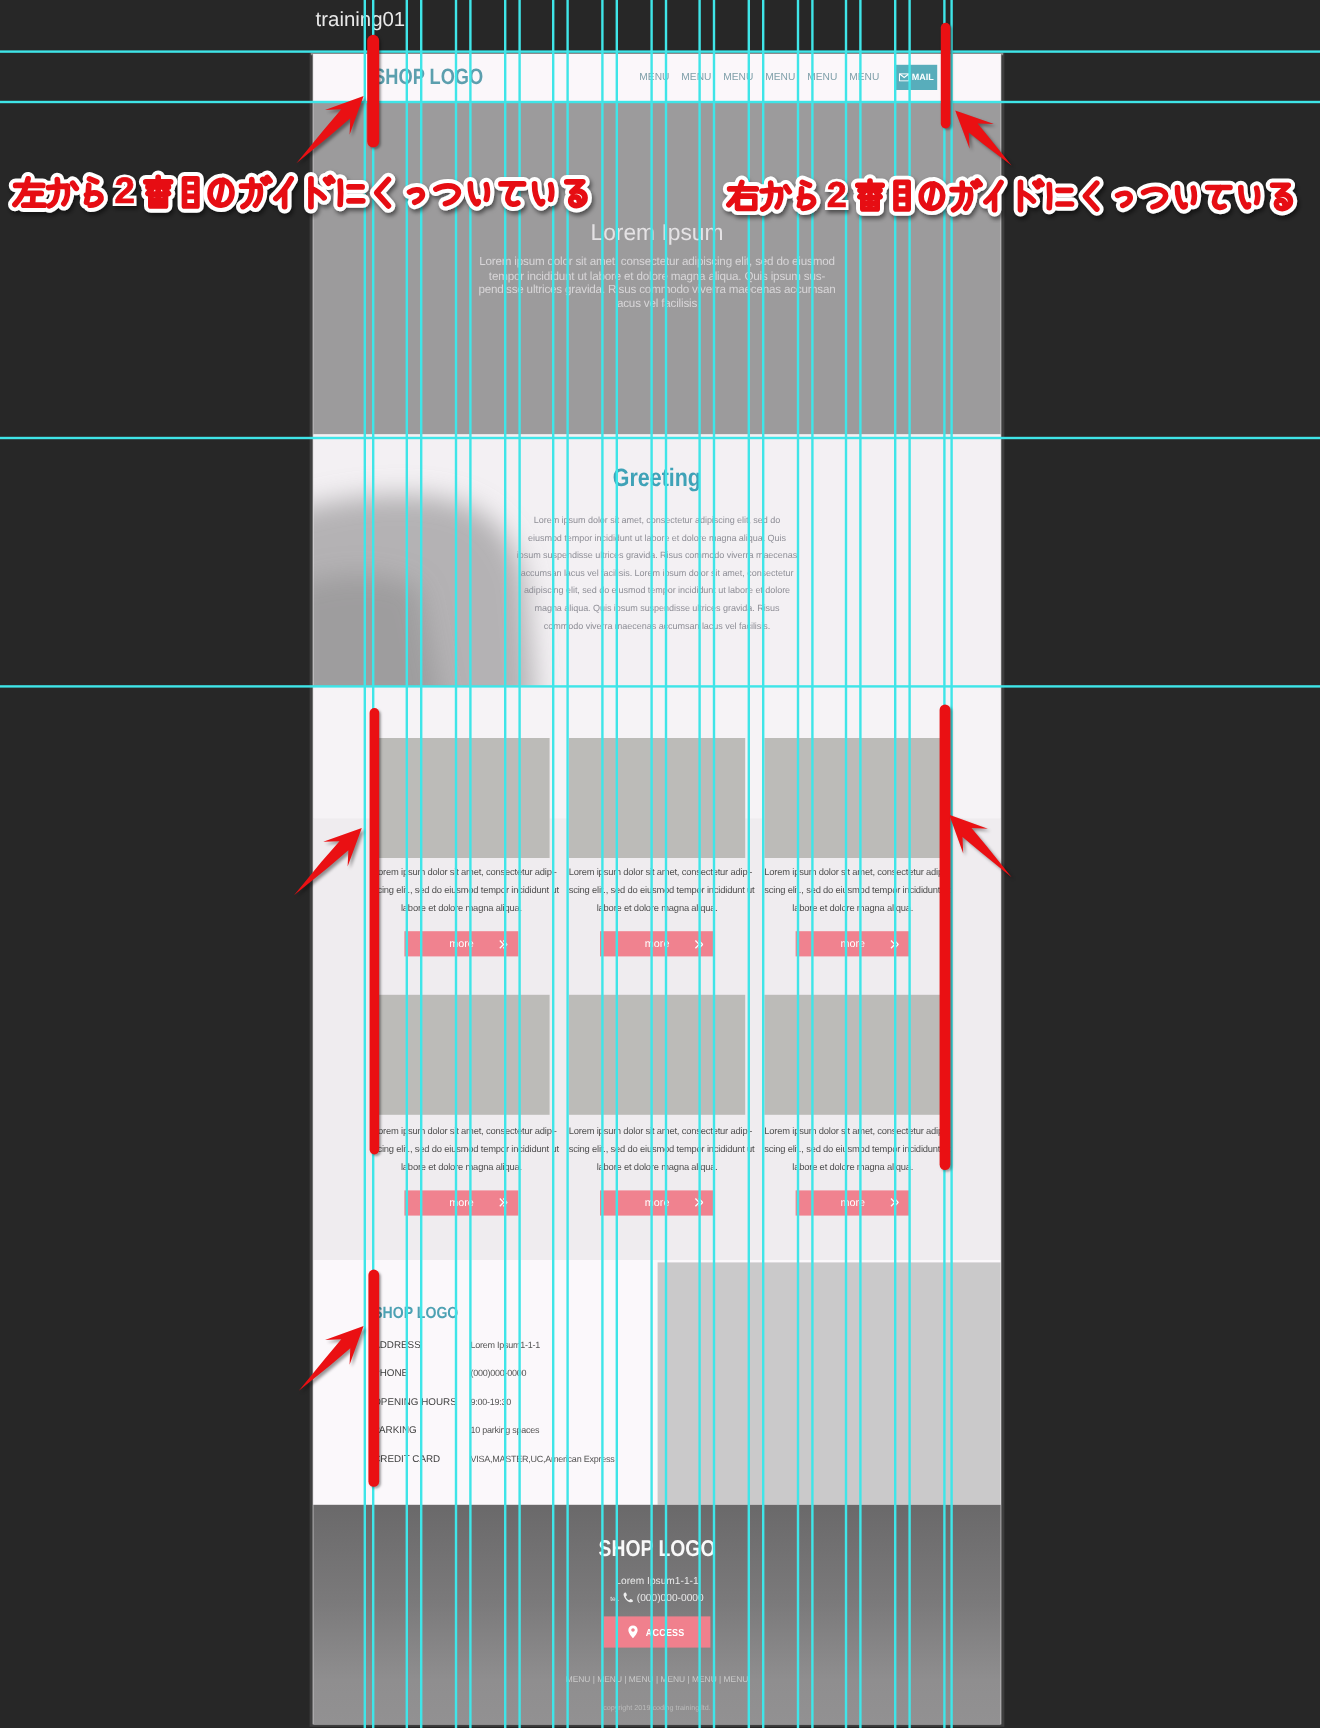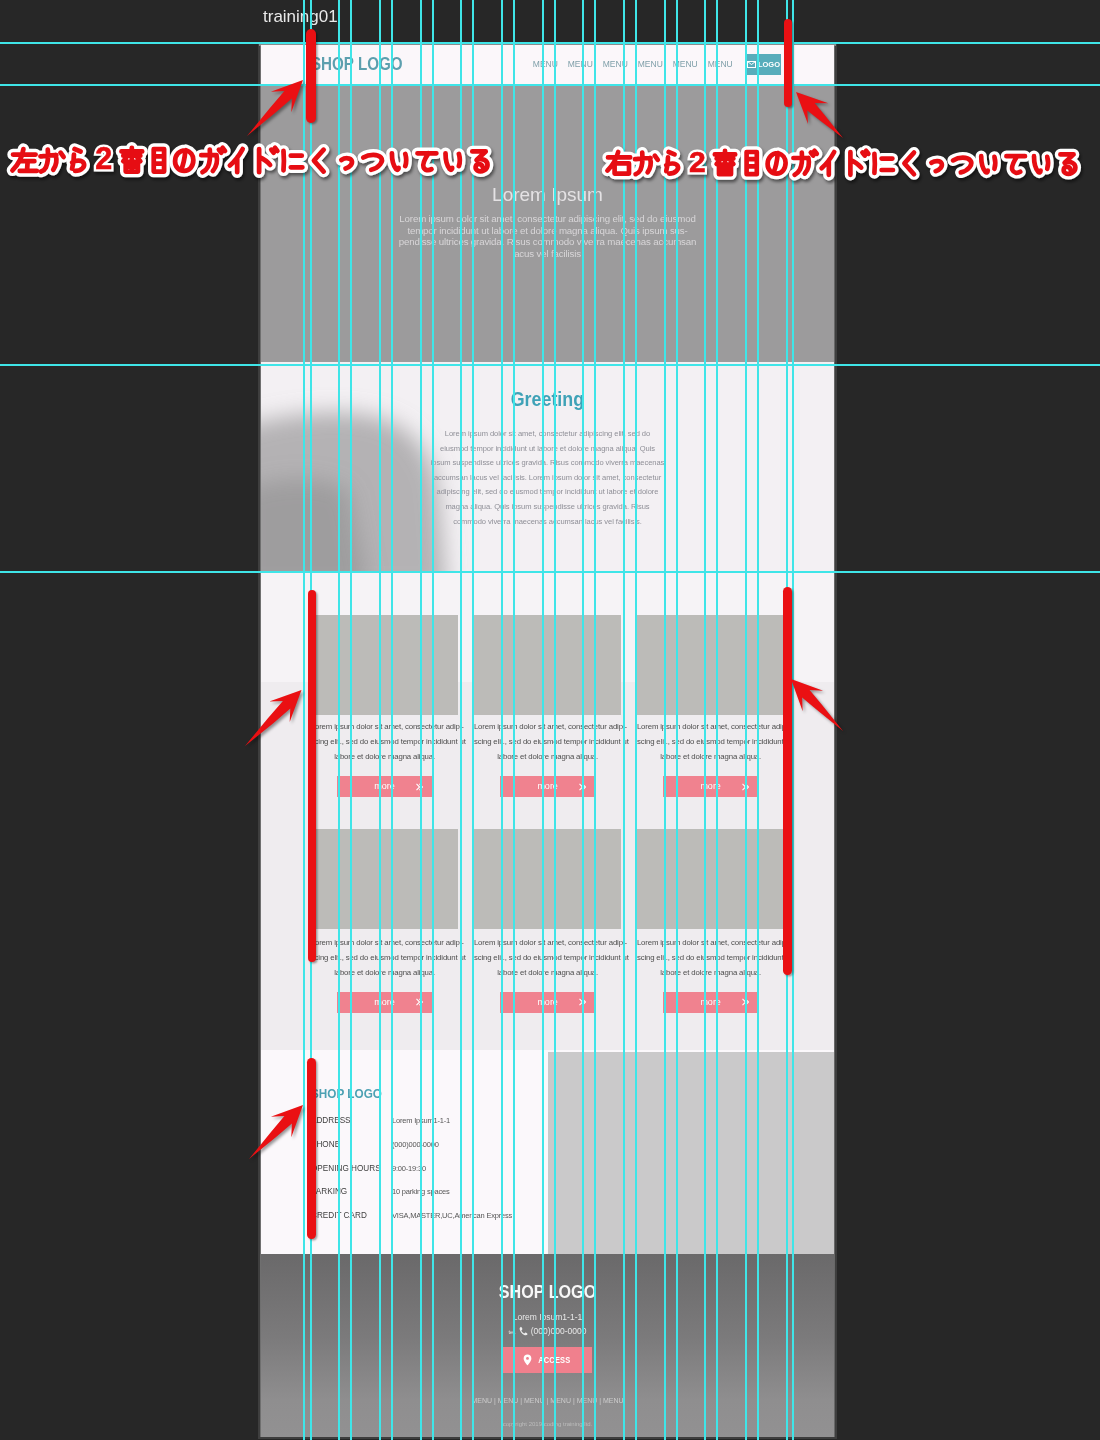--- a/index.html
+++ b/index.html
@@ -36,21 +36,21 @@
       <span>MENU</span>
       <span>MENU</span>
       <span>MENU</span>
   </div>
 
   <div class="abs" style="left:485px;top:9px;width:35px;height:21px;background:#58adbb;color:#fff;display:flex;align-items:center;justify-content:center;">
     <svg width="9" height="7" viewBox="0 0 9 7" style="margin-right:2px;">
         <rect x="0.5" y="0.5" width="8" height="6" fill="none" stroke="#fff" stroke-width="1"></rect>
         <path d="M0.5,0.5 L4.5,3.5 L8.5,0.5" fill="none" stroke="#fff" stroke-width="1"></path>
       </svg>
-    <span style="font-size:7.5px;font-weight:bold;">LOGO</span>
+    <span style="font-size:7.5px;font-weight:bold;">MAIL</span>
   </div>
 
   <div class="abs" style="left:0;top:40px;width:573px;height:277px;background:#9c9b9c;"></div>
 
   <div class="abs" style="left:0;top:139px;width:573px;text-align:center;font-size:19px;color:#e4e2e4;">Lorem Ipsum</div>
 
   <div class="abs" style="left:0;top:168px;width:573px;text-align:center;font-size:9.7px;letter-spacing:-0.15px;line-height:11.6px;color:#d8d6d8;">
     Lorem ipsum dolor sit amet, consectetur adipiscing elit, sed do eiusmod<br>
     tempor incididunt ut labore et dolore magna aliqua. Quis ipsum sus-<br>
     pendisse ultrices gravida. Risus commodo viverra maecenas accumsan<br>

